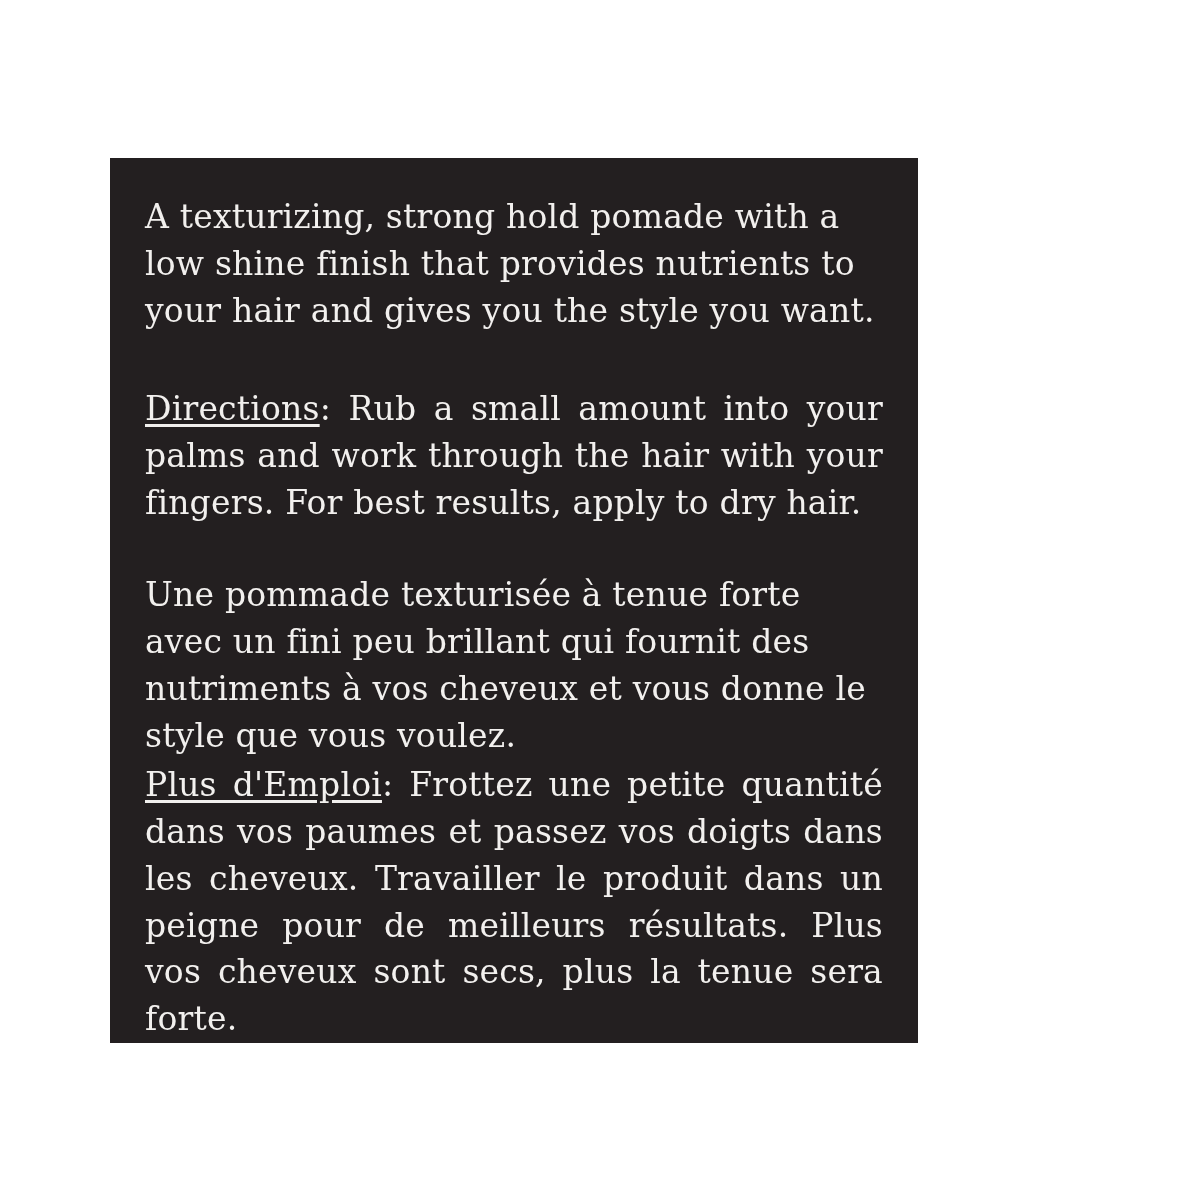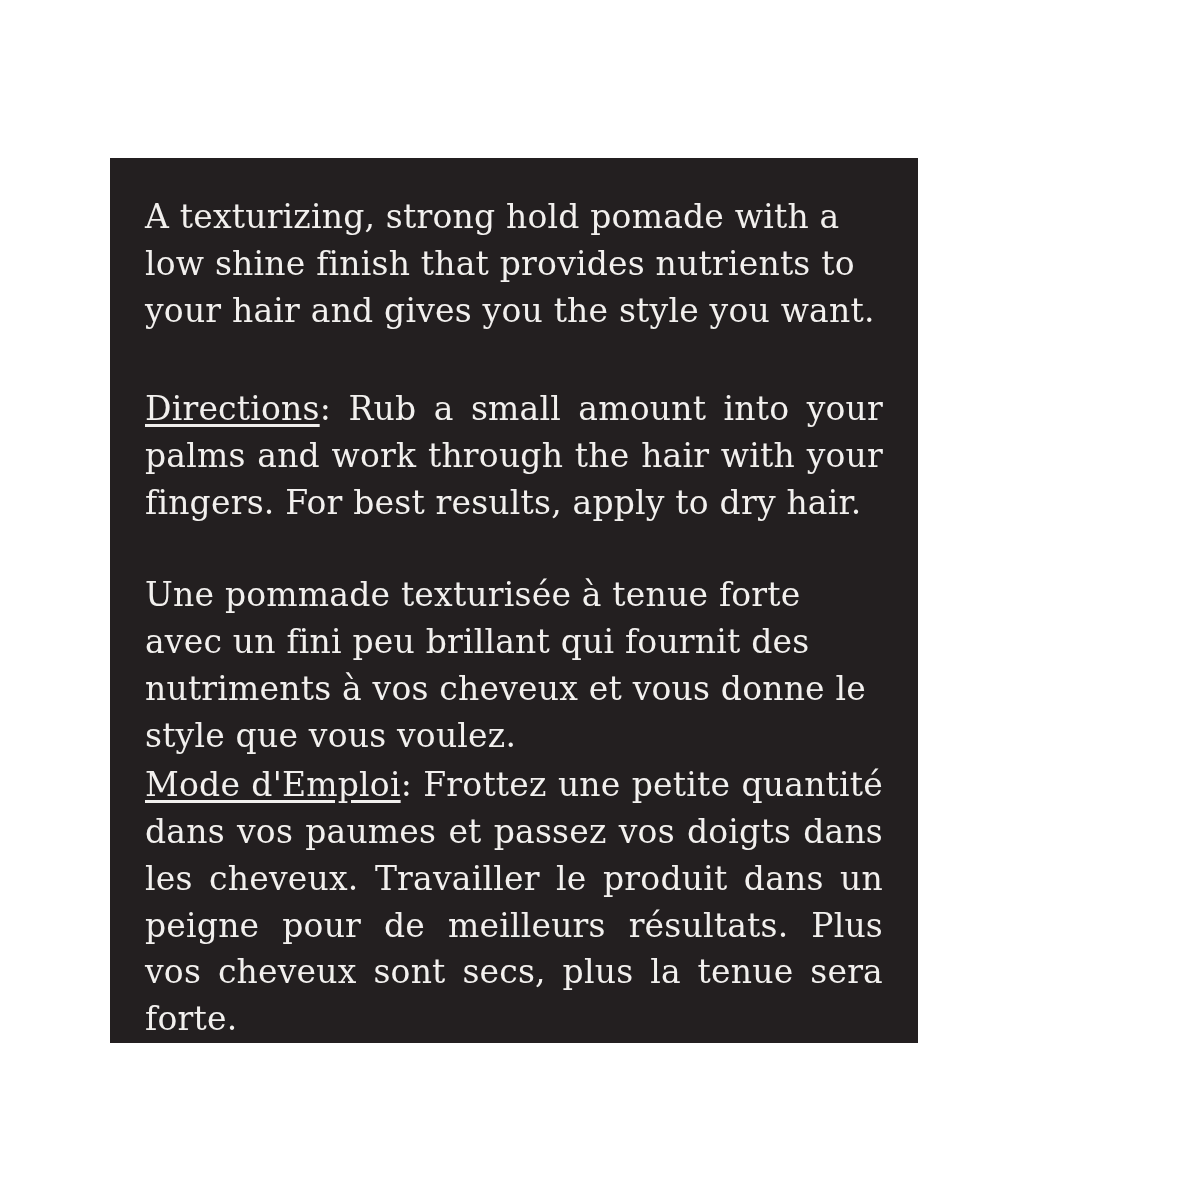--- a/index.html
+++ b/index.html
@@ -68,17 +68,17 @@
 
     <div class="text-block block-intro-fr">
       <p class="para">Une pommade texturisée à tenue forte avec un fini peu brillant qui fournit des nutriments à vos cheveux et vous donne le style que vous voulez.</p>
     </div>
 
     <div class="text-block block-dir-en justified">
       <p class="para"><span class="heading">Directions</span><span>:</span> <span>Rub a small amount into your palms and work through the hair with your fingers. For best results, apply to dry hair.</span></p>
     </div>
 
     <div class="text-block block-dir-fr justified">
-      <p class="para"><span class="heading">Mode d'Emploi</span><span>:</span> <span>Frottez une petite quantité dans  vos paumes et passez vos doigts dans les cheveux. Travailler le produit dans un peigne pour de meilleurs résultats. Plus vos cheveux sont secs, plus la tenue sera forte.</span></p>
+      <p class="para"><span class="heading">Plus d'Emploi</span><span>:</span> <span>Frottez une petite quantité dans  vos paumes et passez vos doigts dans les cheveux. Travailler le produit dans un peigne pour de meilleurs résultats. Plus vos cheveux sont secs, plus la tenue sera forte.</span></p>
     </div>
 
   </div>
 </div>
 
 </body></html>

